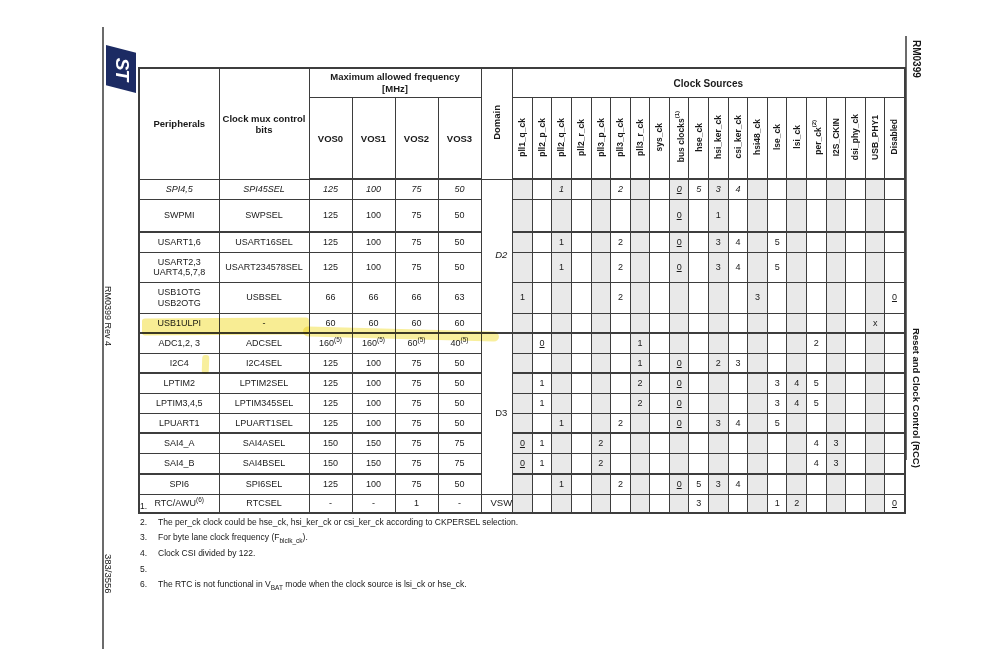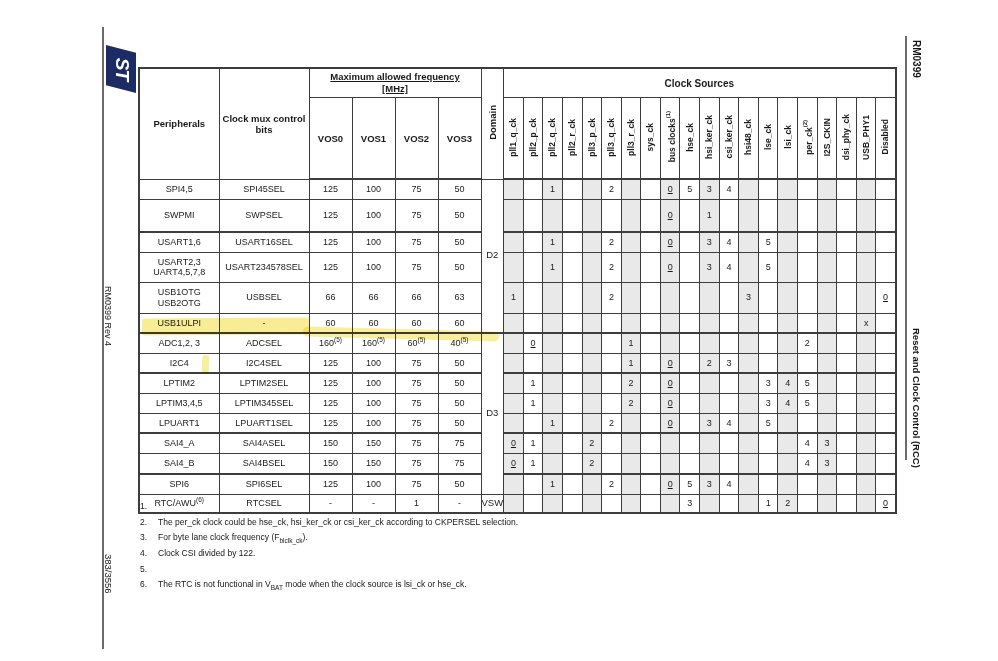--- a/index.html
+++ b/index.html
@@ -30,30 +30,30 @@
 
   
   #table-wrap{position:absolute;left:138px;top:67px;}
   table{border-collapse:collapse;table-layout:fixed;border:2px solid #3d3d3d;}
   th,td{border:1px solid #3d3d3d;padding:0;overflow:hidden;vertical-align:middle;
         text-align:center;}
   thead th{font-weight:bold;font-size:9.5px;background:#ffffff;}
   #hdr1 th{height:28px;}
   #hdr2 th{height:80px;border-bottom:2px solid #3d3d3d;}
   th.clocksrc{font-size:10px;}
-  .two-line span{display:block;line-height:1.25;text-decoration:underline;}
+  .two-line span{display:block;line-height:1.25;}
   .vtxt{display:inline-block;writing-mode:vertical-rl;transform:rotate(180deg);
         font-weight:bold;font-size:8.5px;line-height:1;white-space:nowrap;}
   .vtxt sup{font-size:6px;}
   th.domainh .vtxt{font-size:9.5px;}
   tbody td{font-size:9px;line-height:1.15;}
   td.g{background:#e9e9e9;}
   tr.thick td{border-top-width:2px;}
   td.pl,td.mx{font-size:9px;}
-  td.dm{font-size:9.5px;background:#ffffff;}
+  td.dm{font-size:9.5px;background:#ffffff;padding-left:9px;}
   .u{text-decoration:underline;}
   tbody sup,td sup{font-size:6.5px;line-height:0;}
 
   
   #footnotes{position:absolute;left:140px;top:501px;width:772px;}
   .fn{display:flex;font-size:8.5px;line-height:1.25;margin-bottom:5px;color:#161616;}
   .fn .num{width:18px;flex:0 0 18px;}
   .fn sub{font-size:6.5px;line-height:0;}
 
   
@@ -150,21 +150,21 @@
             <th class="srch"><span class="vtxt">lse_ck</span></th>
             <th class="srch"><span class="vtxt">lsi_ck</span></th>
             <th class="srch"><span class="vtxt">per_ck<sup>(2)</sup></span></th>
             <th class="srch"><span class="vtxt">I2S_CKIN</span></th>
             <th class="srch"><span class="vtxt">dsi_phy_ck</span></th>
             <th class="srch"><span class="vtxt">USB_PHY1</span></th>
             <th class="srch"><span class="vtxt">Disabled</span></th>
           </tr>
       </thead>
       <tbody id="tbody">
-          <tr style="height: 20px;">
+          <tr style="height: 20px; font-style: italic;">
             <td class="pl">SPI4,5</td>
             <td class="mx">SPI45SEL</td>
             <td class="vs">125</td>
             <td class="vs">100</td>
             <td class="vs">75</td>
             <td class="vs">50</td>
             <td class="dm" rowspan="6">D2</td>
             <td class="src g"></td>
             <td class="src"></td>
             <td class="src g">1</td>

